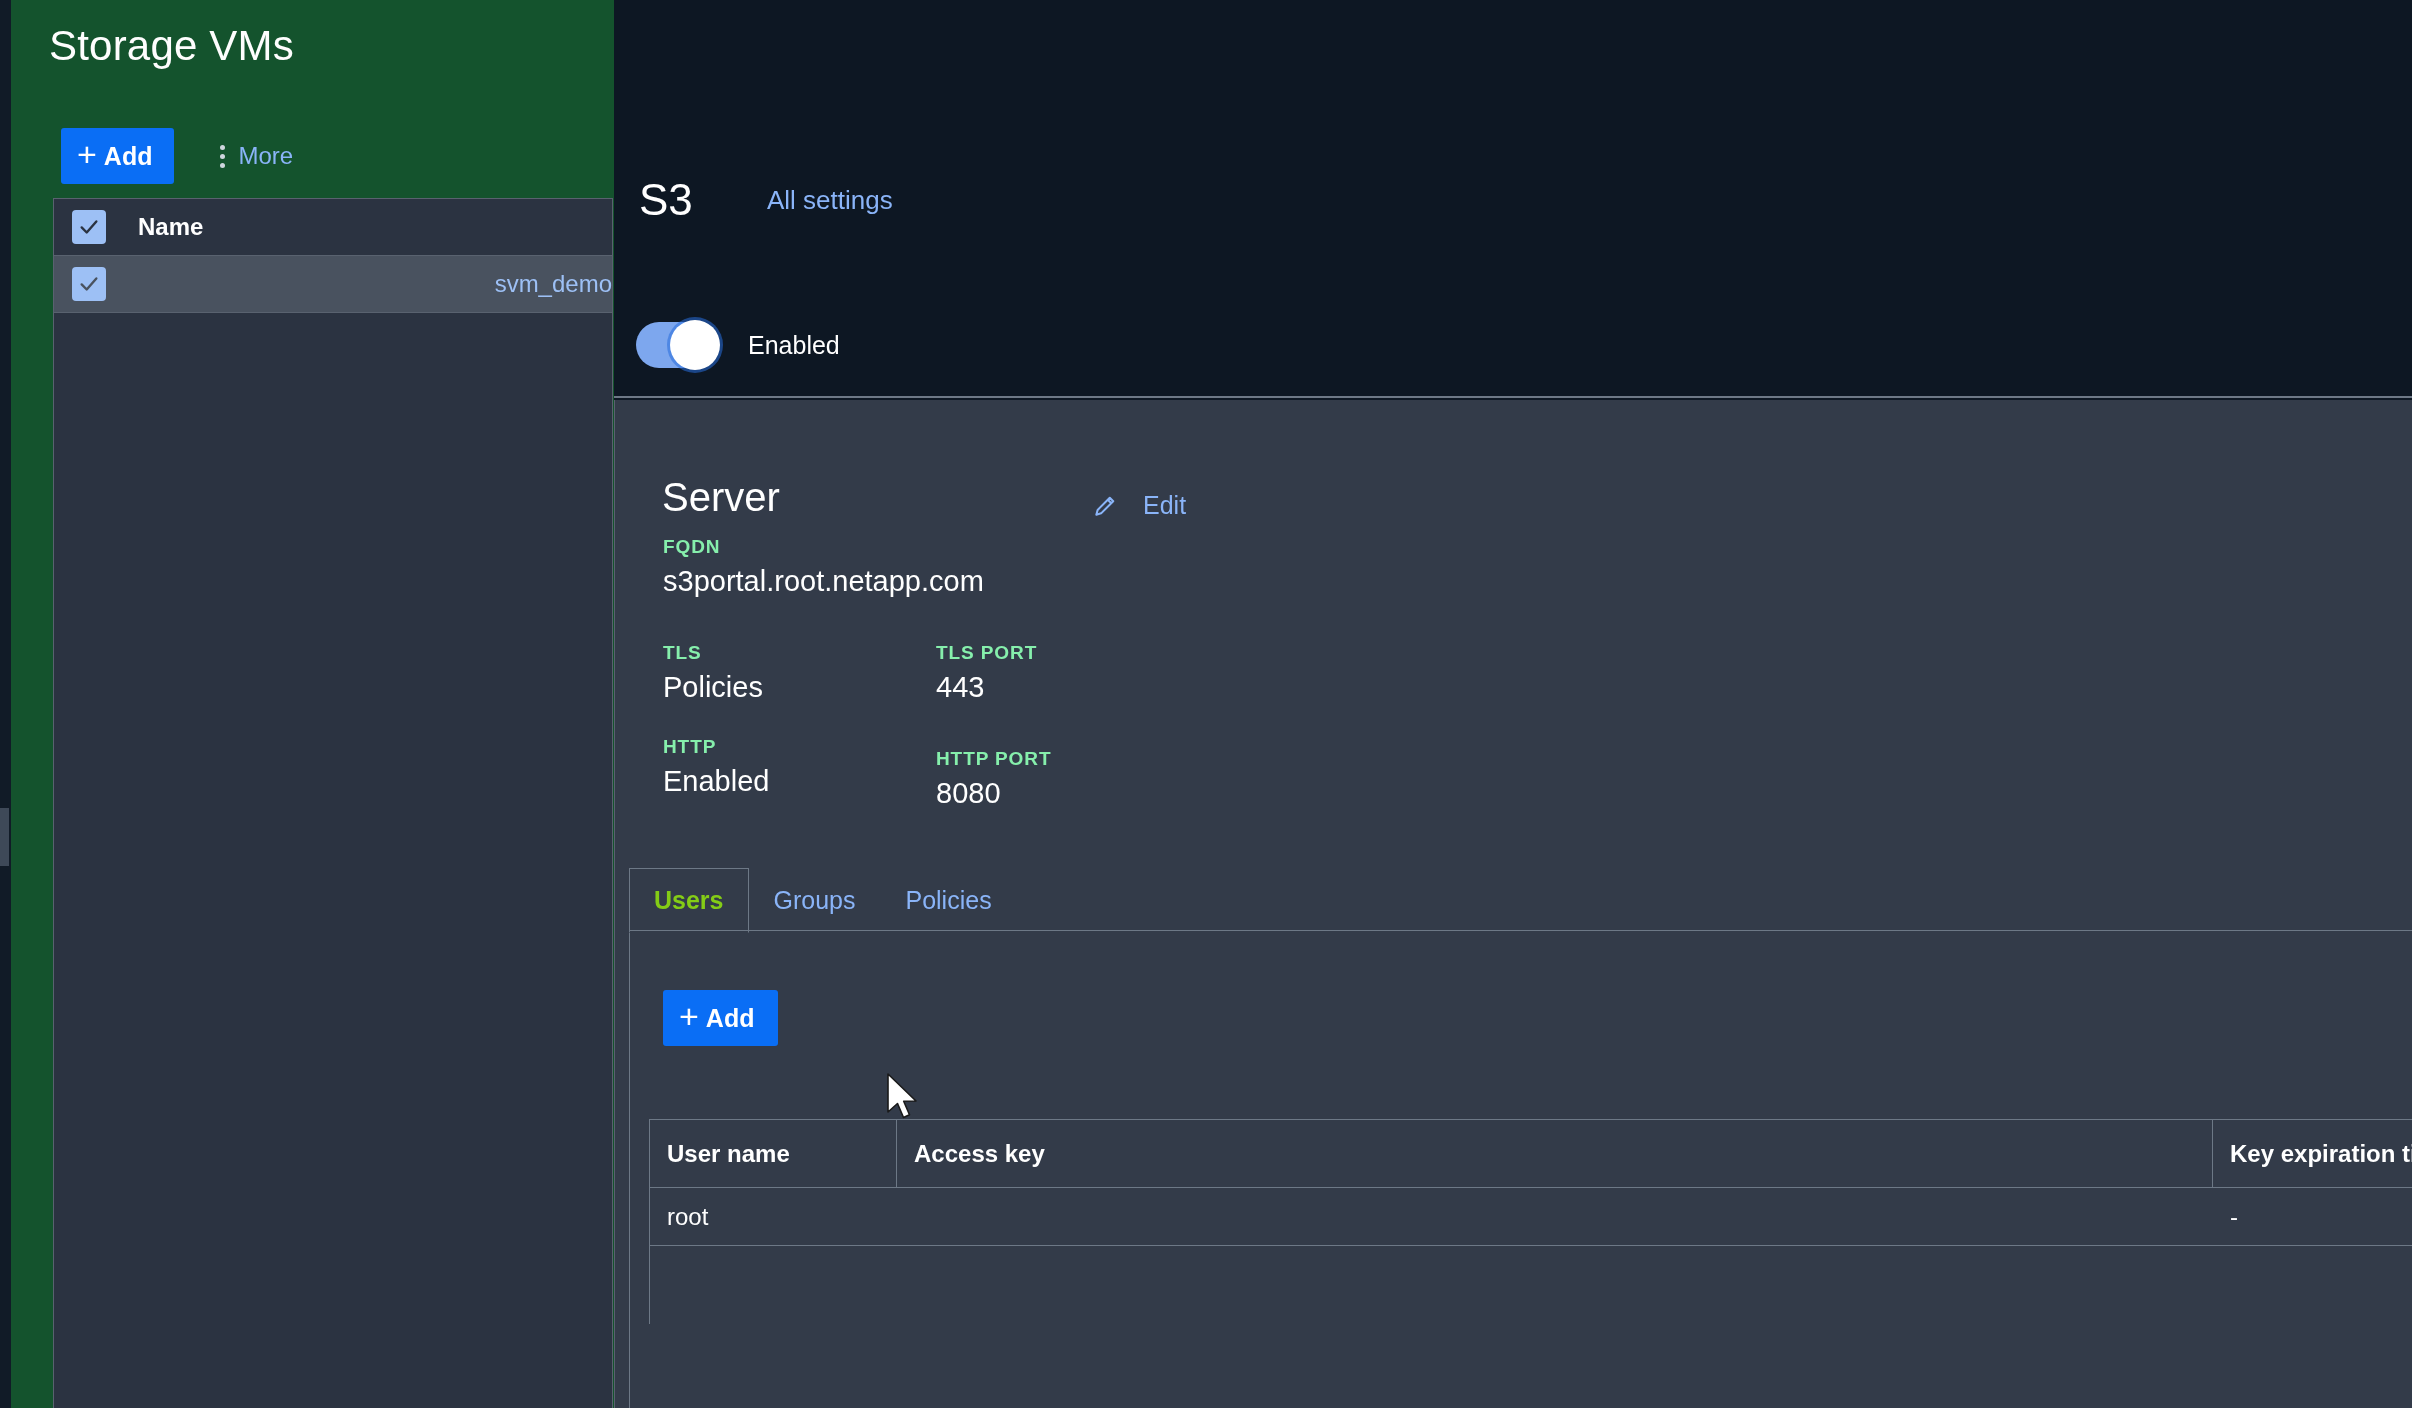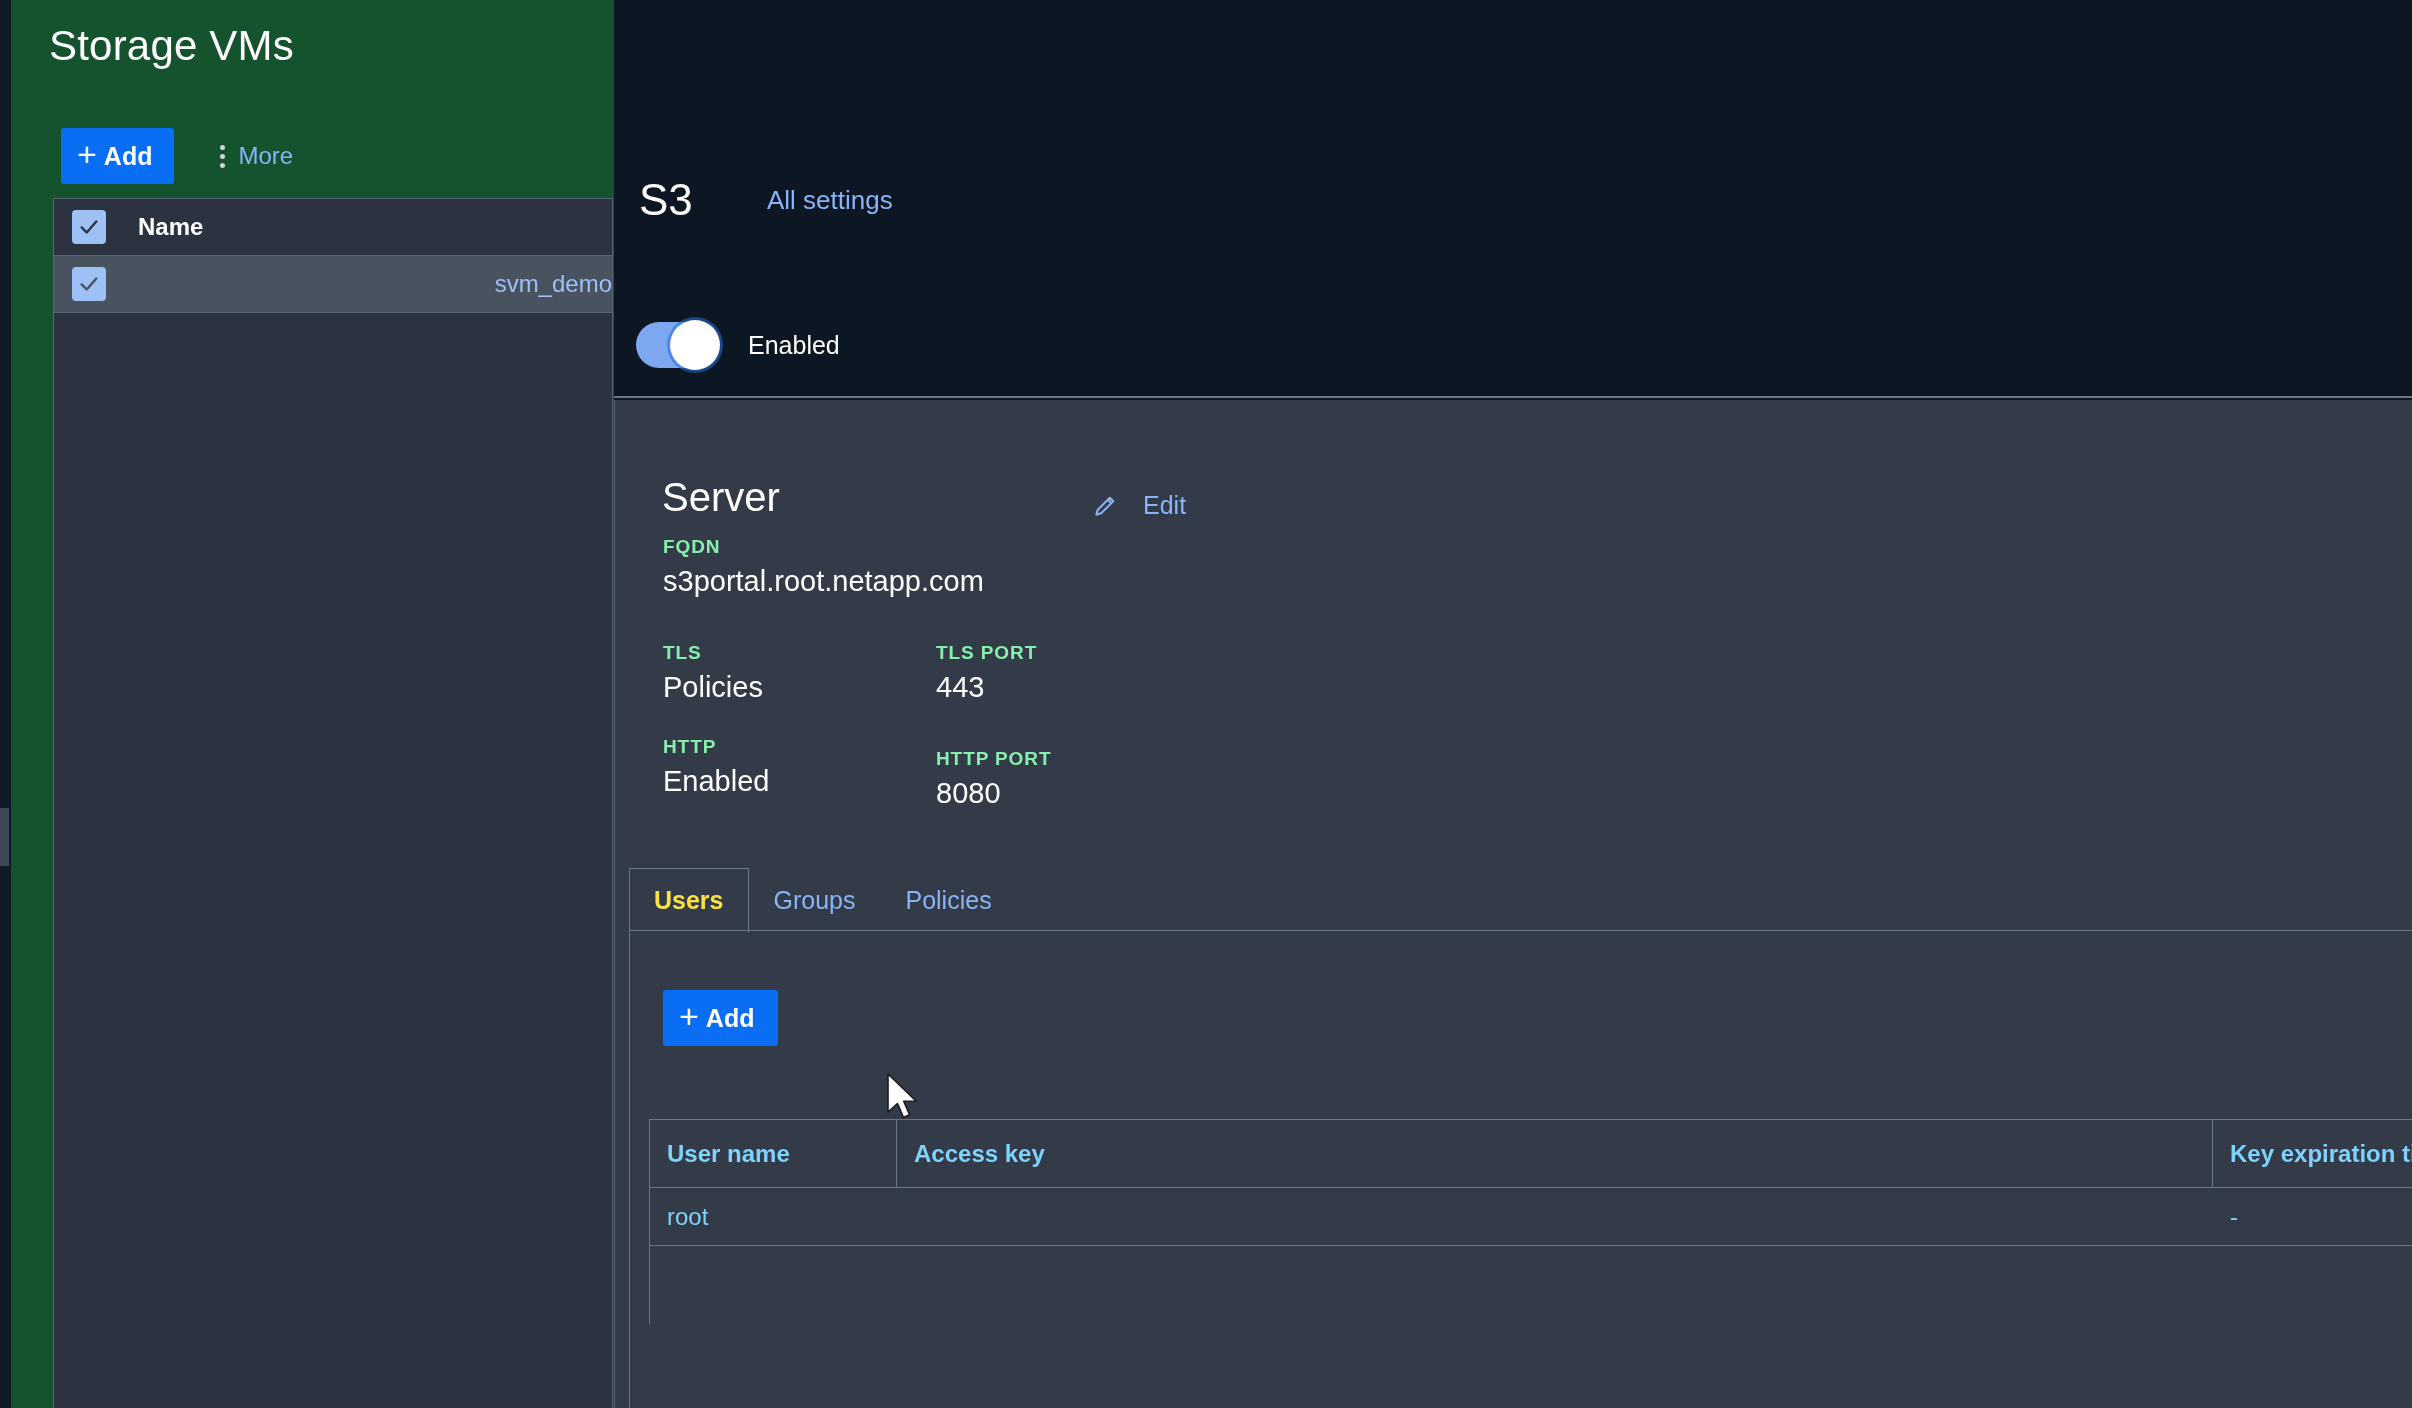--- a/index.html
+++ b/index.html
@@ -111,21 +111,21 @@
   .f-http { left: 48px; top: 336px; }
   .f-httpport { left: 321px; top: 348px; }
 
   
   .tabs { position: absolute; left: 14px; top: 468px; display: flex; align-items: flex-end; }
   .tab {
     font-size: 25px; padding: 17px 24px 17px 24px; cursor: pointer;
     background: transparent; color: #8ab4f8; border: 1px solid transparent;
   }
   .tab.active {
-    color: #fde047; font-weight: 700;
+    color: #84cc16; font-weight: 700;
     border: 1px solid #6d7886; border-bottom: 1px solid #333b49;
     position: relative; z-index: 2;
   }
   .tabs-underline {
     position: absolute; left: 14px; top: 530px; width: 1784px; height: 1px; background: #6d7886;
   }
   .tab-panel-left-border {
     position: absolute; left: 14px; top: 530px; width: 1px; height: 478px; background: #6d7886;
   }
 
@@ -139,21 +139,21 @@
   }
   .btn-add-user .plus { font-size: 34px; font-weight: 400; line-height: 1; position: relative; top: -2px; }
 
   
   .users-table {
     position: absolute; left: 34px; top: 719px; width: 1764px;
     border-top: 1px solid #6d7886; border-left: 1px solid #6d7886;
   }
   .ut-row { display: flex; height: 58px; align-items: center; border-bottom: 1px solid #6d7886; }
   .ut-row.head { height: 68px; }
-  .ut-c { padding-left: 17px; font-size: 24px; color: #7dd3fc; overflow: hidden; white-space: nowrap; }
+  .ut-c { padding-left: 17px; font-size: 24px; color: #ffffff; overflow: hidden; white-space: nowrap; }
   .ut-row.head .ut-c { font-weight: 700; }
   .ut-c.c1 { width: 247px; flex: none; }
   .ut-row.head .ut-c.c1 { border-right: 1px solid #6d7886; height: 68px; display: flex; align-items: center; }
   .ut-c.c2 { width: 1316px; flex: none; }
   .ut-row.head .ut-c.c2 { border-right: 1px solid #6d7886; height: 68px; display: flex; align-items: center; }
   .ut-c.c3 { flex: 1; }
   .ut-row.empty { height: 78px; border-bottom: none; }
 
   
   .cursor { position: absolute; left: 885px; top: 1072px; width: 40px; height: 54px; pointer-events: none; }

